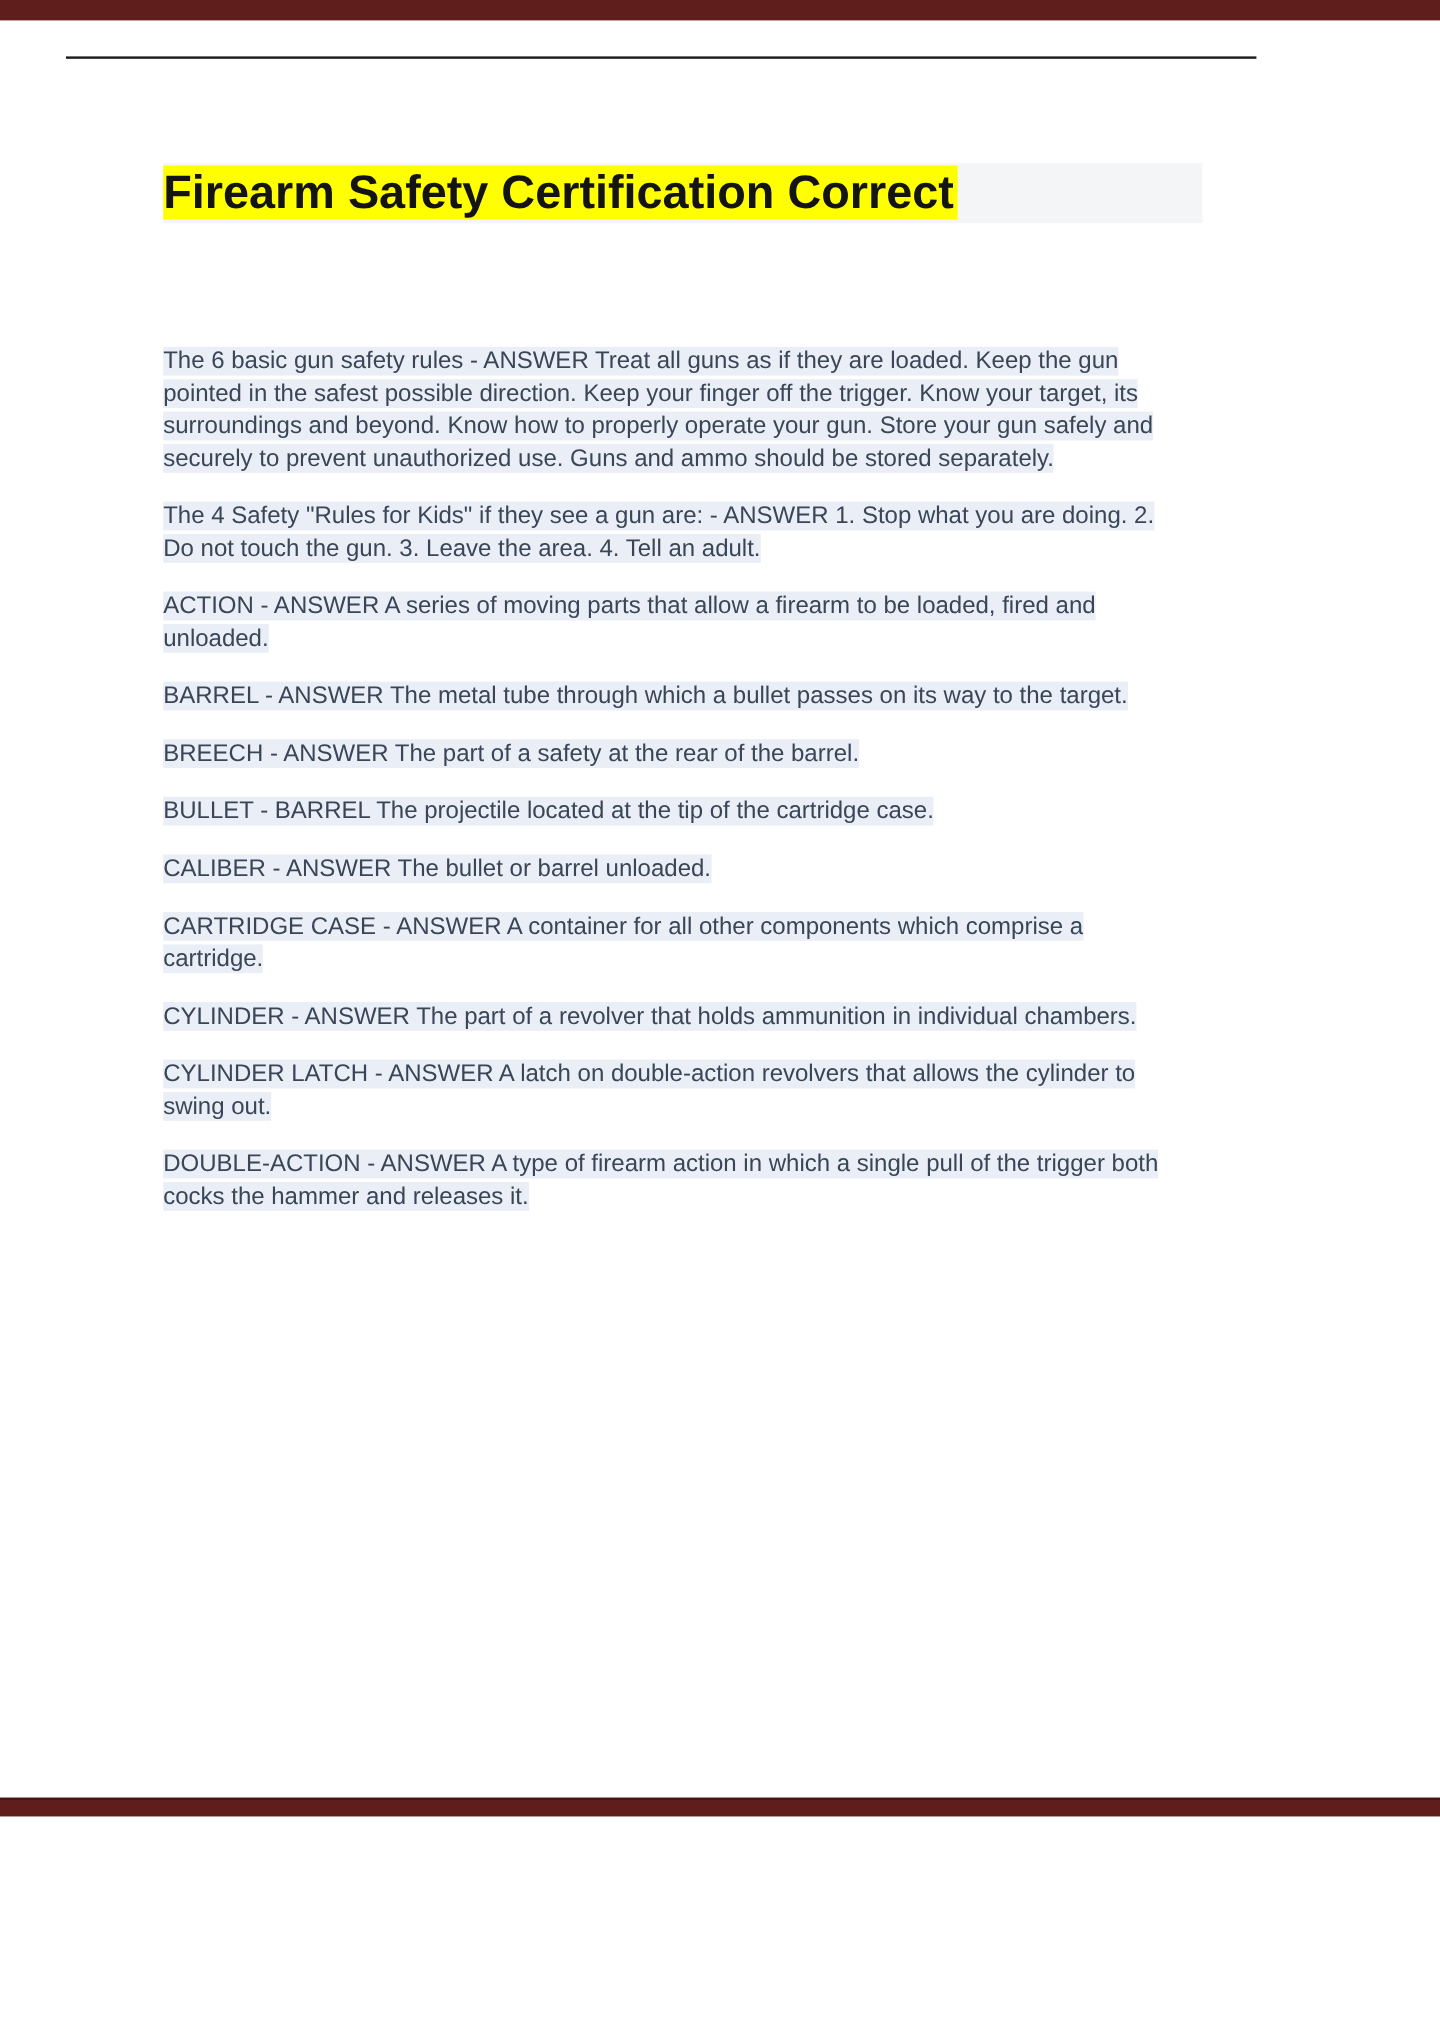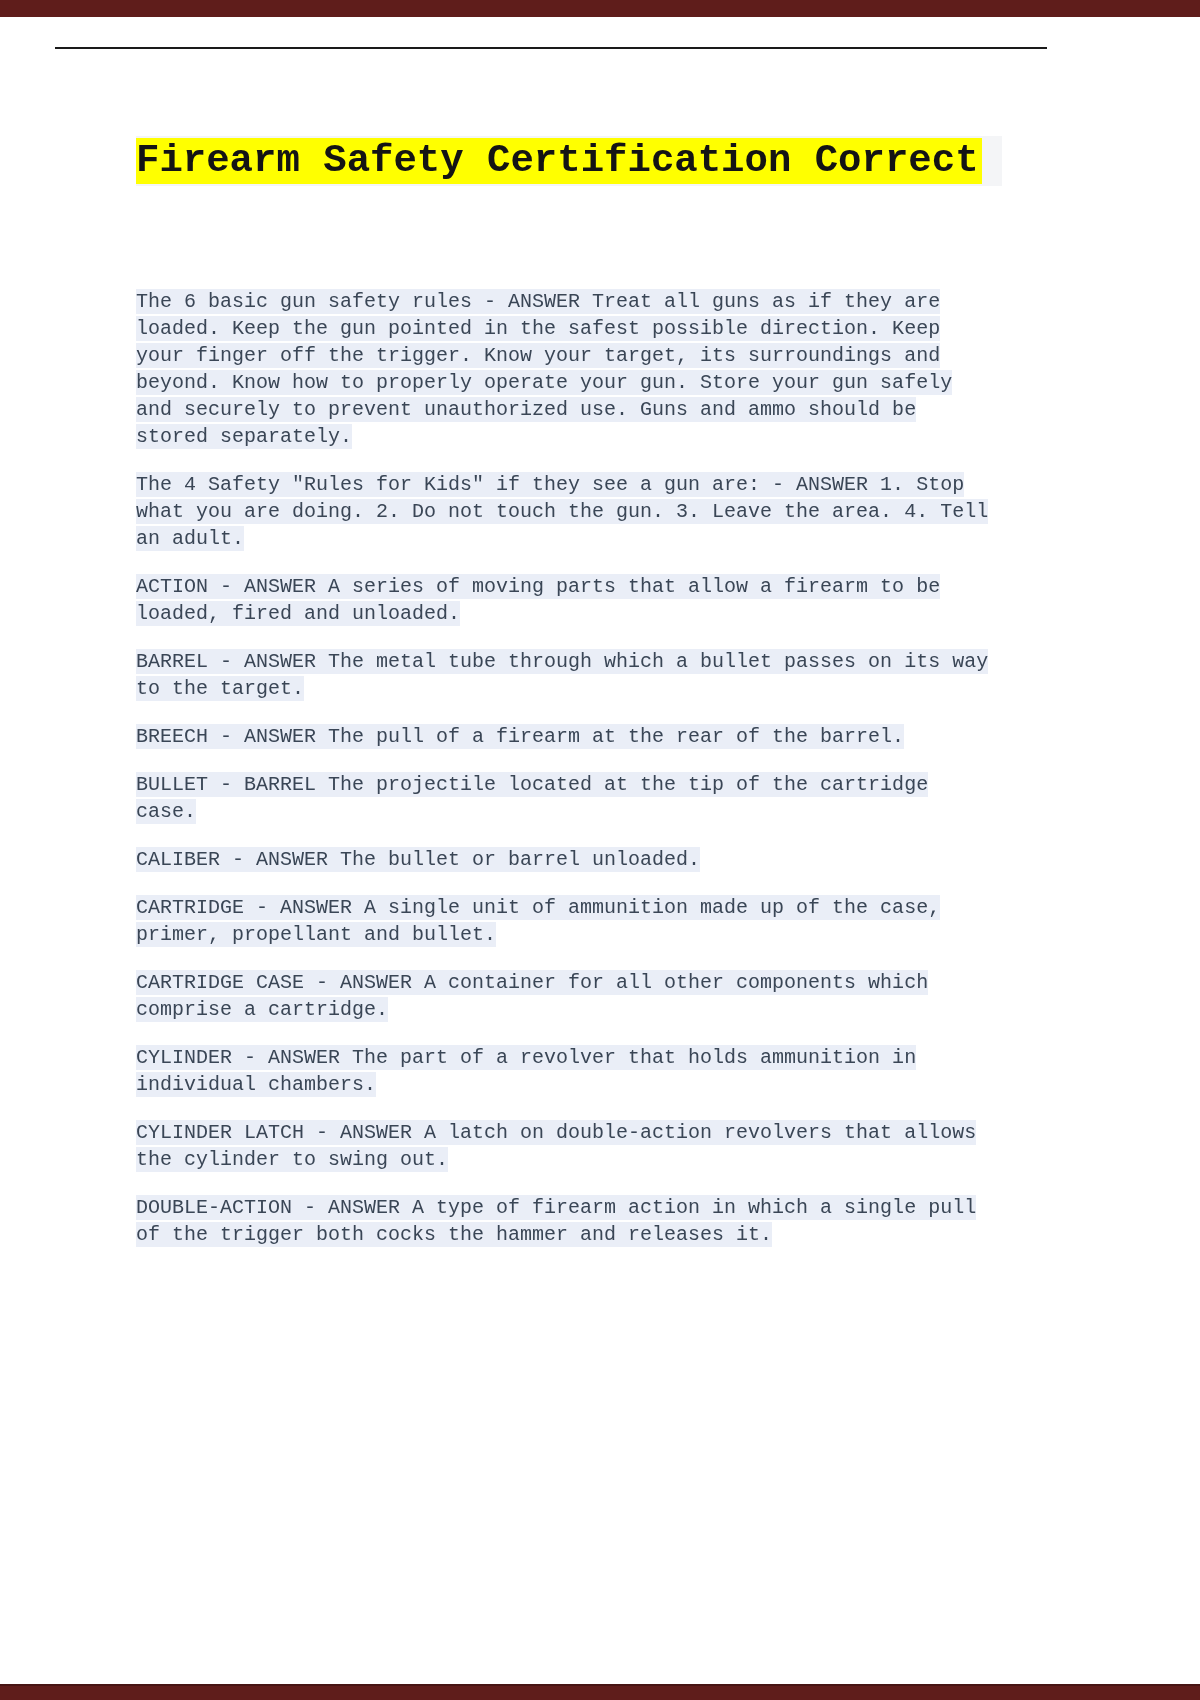--- a/index.html
+++ b/index.html
@@ -3,23 +3,23 @@
 <meta charset="utf-8">
 <style>
   html, body {
     margin: 0;
     padding: 0;
     background: #ffffff;
   }
   .page {
     position: relative;
     width: 1200px;
-    height: 1700px;
+    height: 1514px;
     background: var(--page-bg, #ffffff);
-    font-family: Liberation Mono, monospace;
+    font-family: Liberation Sans, sans-serif;
     overflow: hidden;
   }
   .top-bar {
     position: absolute;
     top: 0; left: 0; right: 0;
     height: 17px;
     background: var(--bar-color, #5f1d1b);
   }
   .header-rule {
     position: absolute;
@@ -79,24 +79,23 @@
 
   <h1 class="title-block" style="margin:0;">
     <span class="title-hl">Firearm Safety Certification Correct</span><br>
   </h1>
 
   <div class="content">
     <p class="para"><span class="hl">The 6 basic gun safety rules - ANSWER Treat all guns as if they are loaded. Keep the gun pointed in the safest possible direction. Keep your finger off the trigger. Know your target, its surroundings and beyond. Know how to properly operate your gun. Store your gun safely and securely to prevent unauthorized use. Guns and ammo should be stored separately.</span></p>
     <p class="para"><span class="hl">The 4 Safety "Rules for Kids" if they see a gun are: - ANSWER 1. Stop what you are doing. 2. Do not touch the gun. 3. Leave the area. 4. Tell an adult.</span></p>
     <p class="para"><span class="hl">ACTION - ANSWER A series of moving parts that allow a firearm to be loaded, fired and unloaded.</span></p>
     <p class="para"><span class="hl">BARREL - ANSWER The metal tube through which a bullet passes on its way to the target.</span></p>
-    <p class="para"><span class="hl">BREECH - ANSWER The pull of a firearm at the rear of the barrel.</span></p>
+    <p class="para"><span class="hl">BREECH - ANSWER The part of a safety at the rear of the barrel.</span></p>
     <p class="para"><span class="hl">BULLET - BARREL The projectile located at the tip of the cartridge case.</span></p>
     <p class="para"><span class="hl">CALIBER - ANSWER The bullet or barrel unloaded.</span></p>
-    <p class="para"><span class="hl">CARTRIDGE - ANSWER A single unit of ammunition made up of the case, primer, propellant and bullet.</span></p>
     <p class="para"><span class="hl">CARTRIDGE CASE - ANSWER A container for all other components which comprise a cartridge.</span></p>
     <p class="para"><span class="hl">CYLINDER - ANSWER The part of a revolver that holds ammunition in individual chambers.</span></p>
     <p class="para"><span class="hl">CYLINDER LATCH - ANSWER A latch on double-action revolvers that allows the cylinder to swing out.</span></p>
     <p class="para"><span class="hl">DOUBLE-ACTION - ANSWER A type of firearm action in which a single pull of the trigger both cocks the hammer and releases it.</span></p>
   </div>
 
   <div class="bottom-bar"></div>
 
 </div>
 

